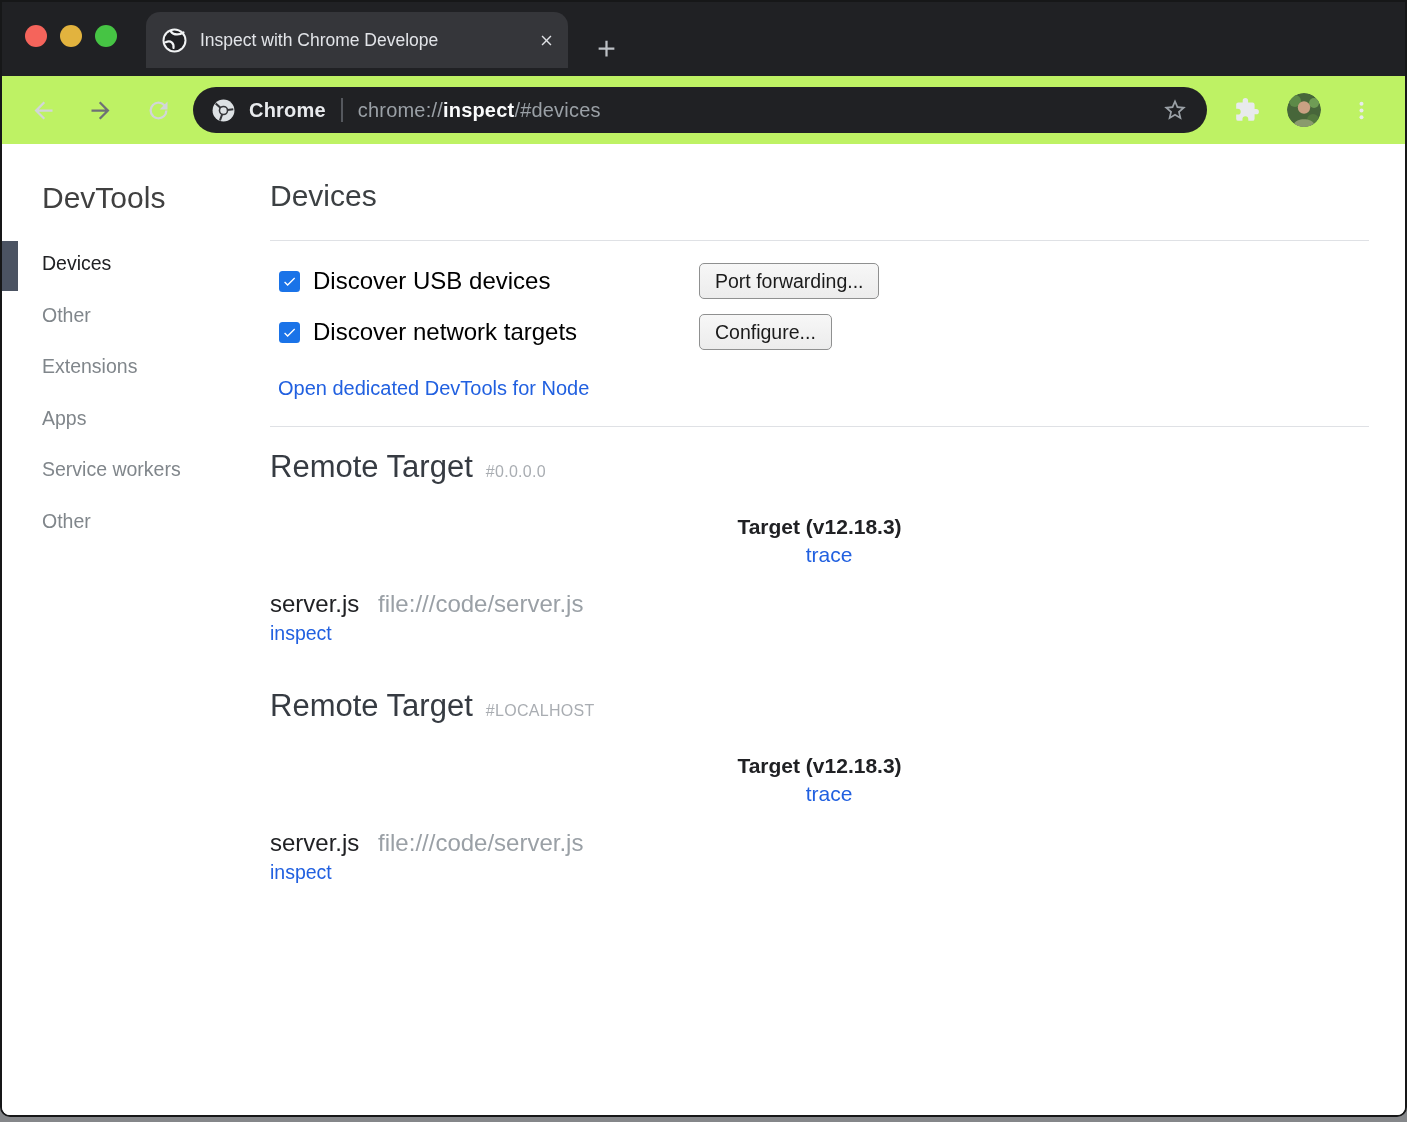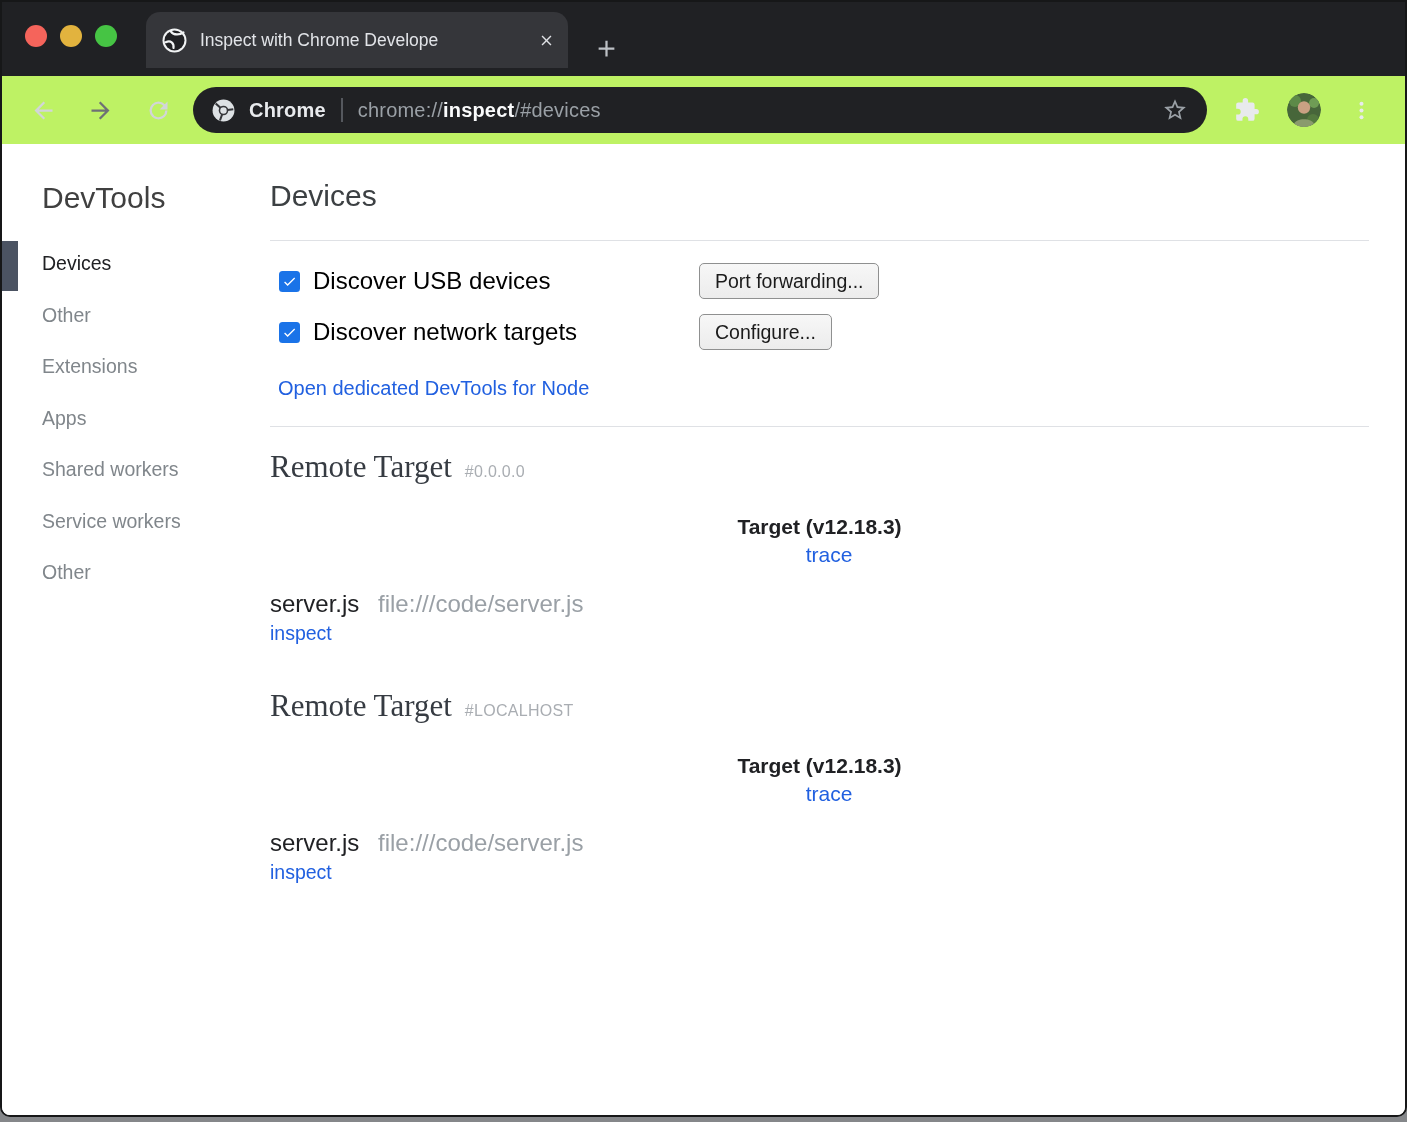--- a/index.html
+++ b/index.html
@@ -98,21 +98,21 @@
     font-family:"Liberation Sans", sans-serif;
     font-size:19.5px; color:#1b1b1b;
     background:linear-gradient(#f7f7f7,#ececec);
     border:1px solid #8f9090; border-radius:5px;
     height:36px; padding:0 15px; cursor:pointer;
   }
   .node-link { margin-top:26px; margin-left:8px; font-size:20px; line-height:24px; }
   a.link, .node-link { color:#2160e0; text-decoration:none; cursor:pointer; }
   .target-section .target-heading { display:flex; align-items:baseline; margin-top:20px; }
   .target-section.second .target-heading { margin-top:40px; }
-  .rt { font-size:31px; font-weight:400; color:#363b42; line-height:40px;font-family:Liberation Serif, serif; }
+  .rt { font-size:31px; font-weight:400; color:#363b42; line-height:40px; }
   .rt-sub { margin-left:13px; font-size:16px; color:#a9adb2; letter-spacing:.3px; }
   .target-line { margin-top:26px; display:flex; align-items:center; font-size:21px; line-height:28px;flex-direction:column; }
   .target-name { font-weight:700; color:#202124; }
   .trace { margin-left:19px; font-size:21px; }
   .server-line { margin-top:22px; font-size:24px; line-height:26px; }
   .file-name { color:#202124; }
   .file-url { margin-left:12px; color:#9aa0a6; }
   .inspect { display:inline-block; margin-top:3px; font-size:19.5px; line-height:26px; }
 </style>
 </head>
@@ -213,21 +213,20 @@
   <div class="content">
     <div class="selection-indicator"></div>
 
     <aside class="sidebar">
       <div class="sidebar-title">DevTools</div>
       <nav class="side-nav">
         <div class="side-item selected">Devices</div>
         <div class="side-item">Other</div>
         <div class="side-item">Extensions</div>
         <div class="side-item">Apps</div>
-        <div class="side-item">Shared workers</div>
         <div class="side-item">Service workers</div>
         <div class="side-item">Other</div>
       </nav>
     </aside>
 
     <main>
       <h1 class="page-title">Devices</h1>
       <hr class="divider">
 
       <div class="options">

